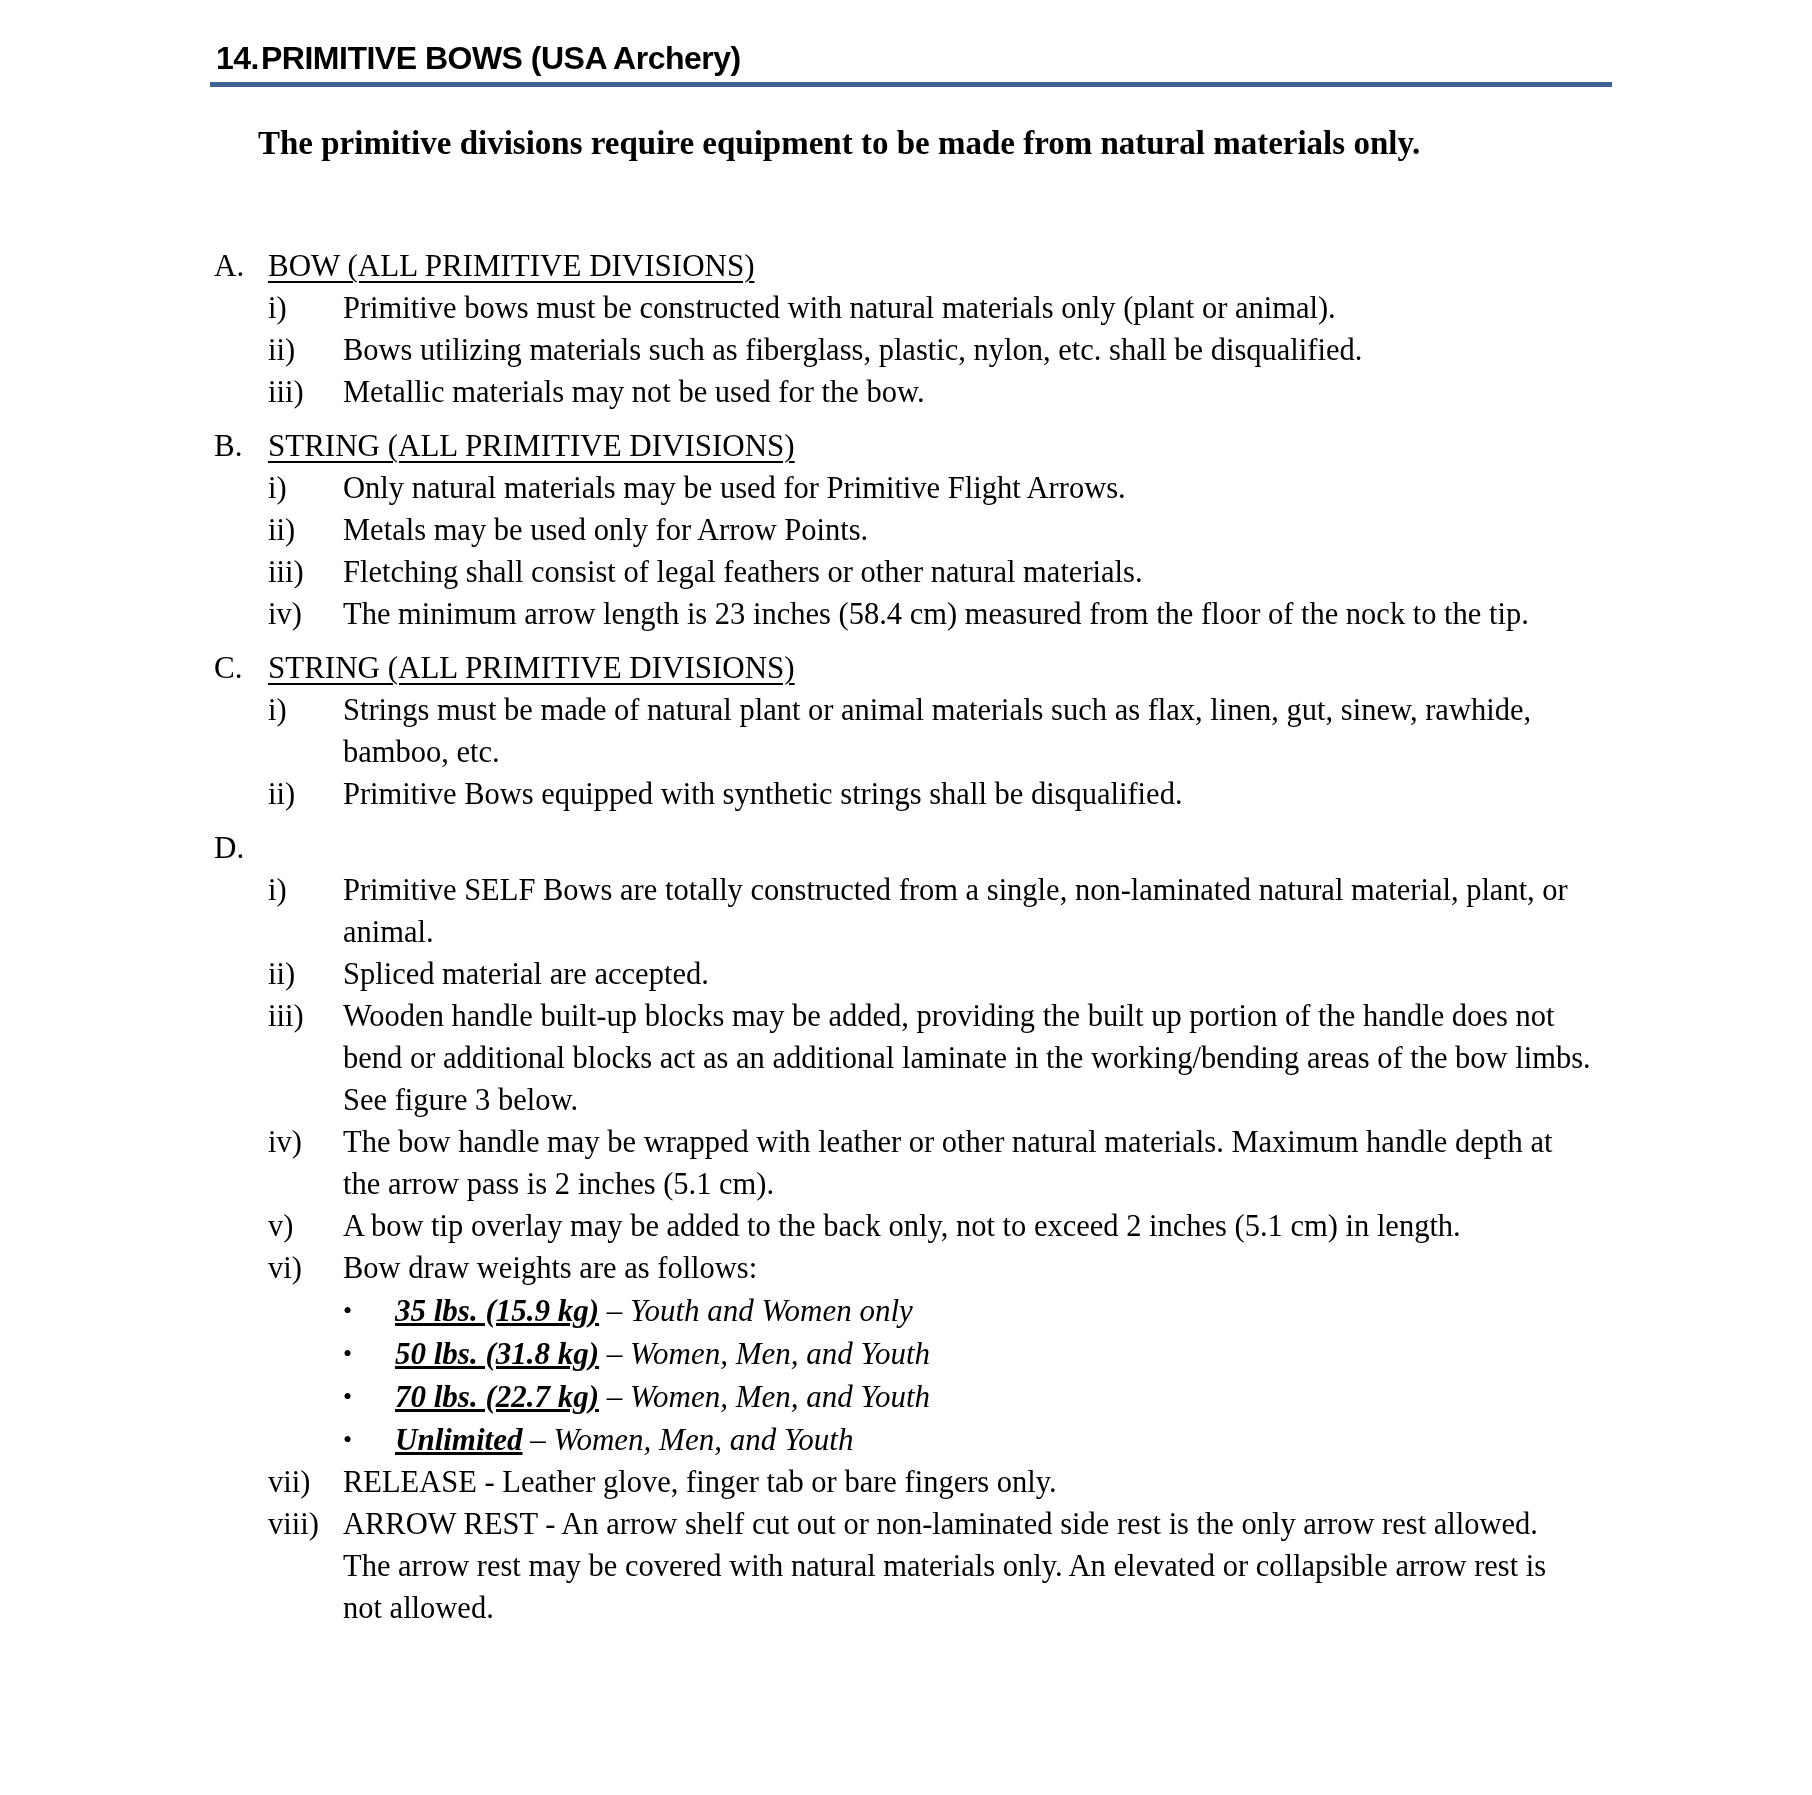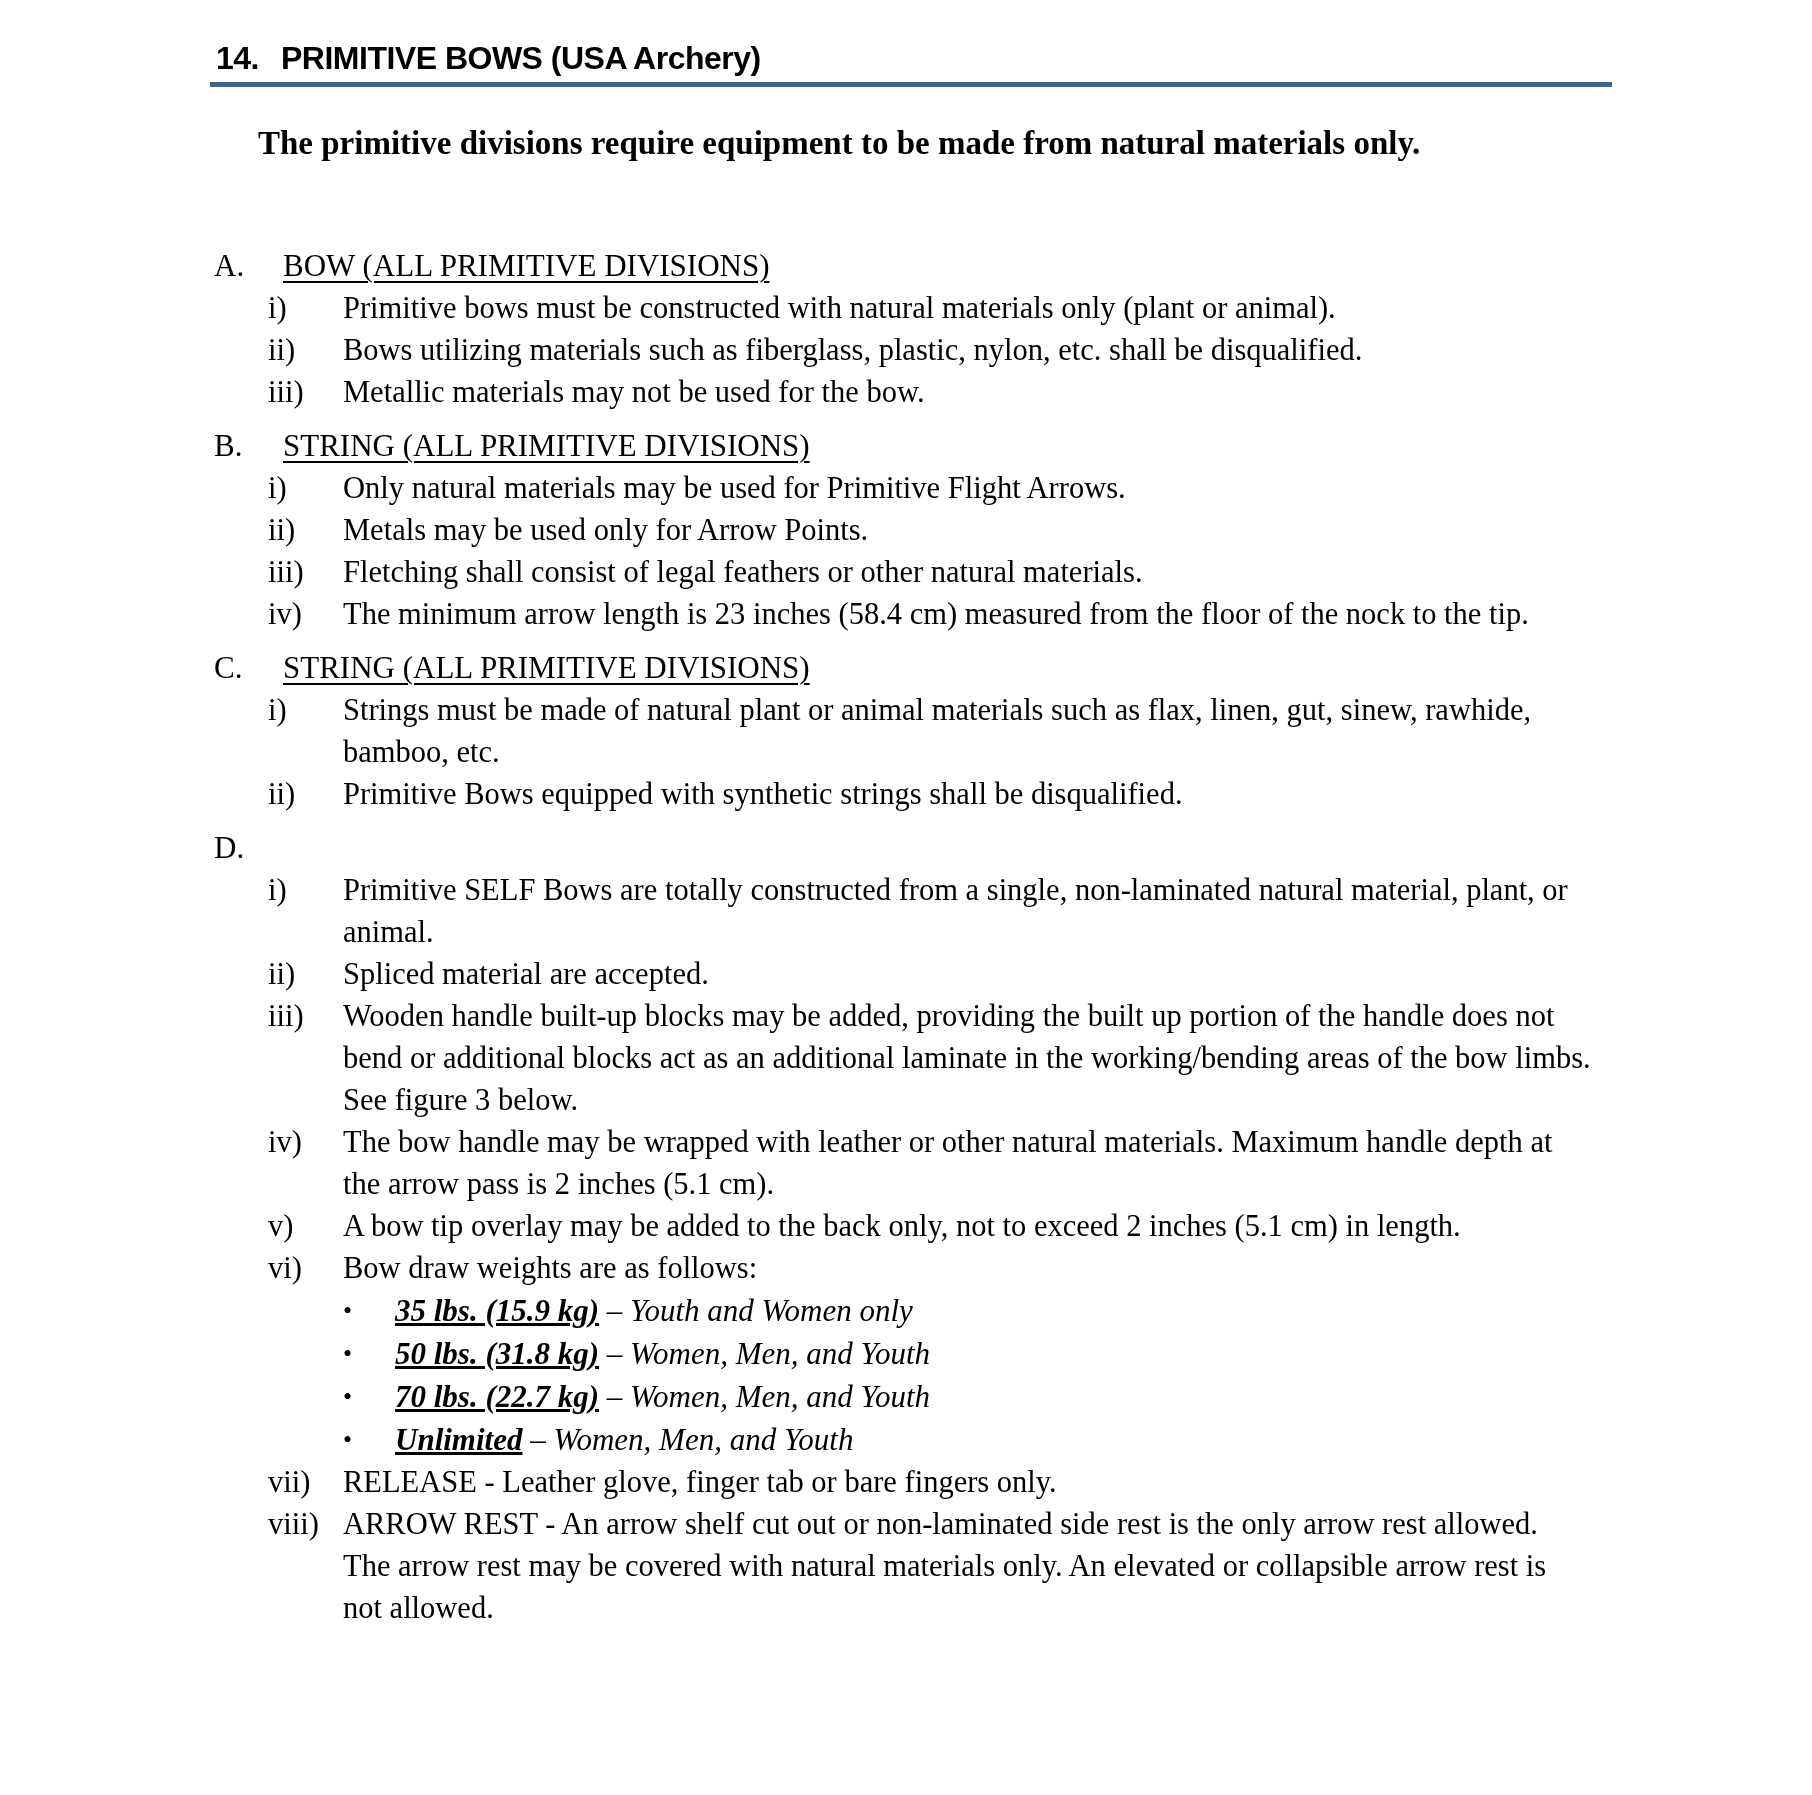--- a/index.html
+++ b/index.html
@@ -1,28 +1,28 @@
 <!DOCTYPE html>
 <html><head>
 <meta charset="utf-8">
 <style>
   html, body { margin: 0; padding: 0; background: #ffffff; }
   body { width: 1812px; height: 1795px; overflow: hidden; position: relative;
          font-family: "Liberation Serif", "DejaVu Serif", serif; color: #000; }
   .page { position: absolute; left: 210px; top: 0; width: 1402px; }
   .heading { position: absolute; left: 6px; top: 40px; font-family: "Liberation Sans", "DejaVu Sans", sans-serif;
              font-weight: bold; font-size: 32px; letter-spacing: -0.5px; white-space: nowrap; }
-  .heading .num { margin-right: 22px; }
+  .heading .num { margin-right: 2px; }
   .rule { position: absolute; left: 0; top: 82px; width: 1402px; height: 5px; background: #3e6494; }
   .intro { position: absolute; left: 48px; top: 122px; width: 1320px; font-weight: bold; font-size: 33px; line-height: 42px; }
   .sections { position: absolute; left: 0; top: 245px; width: 1402px; }
   .section { margin-bottom: 12px; }
   .sec-head { display: flex; font-size: 31px; line-height: 42px; height: 42px; }
   .sec-letter { width: 58px; padding-left: 4px; box-sizing: border-box; }
-  .sec-title { text-decoration: underline; text-underline-offset: 5px; text-decoration-thickness: 2px; margin-left: 15px; }
+  .sec-title { text-decoration: underline; text-underline-offset: 5px; text-decoration-thickness: 2px; }
   .item { display: flex; font-size: 30.5px; line-height: 42px; }
   .item-num { width: 75px; margin-left: 58px; flex: 0 0 75px; }
   .item-text { flex: 1; padding-right: 20px; }
   .bullets { list-style: none; margin: 0; padding: 0; }
   .bullet { display: flex; font-size: 31px; line-height: 43px; font-style: italic; }
   .bullet-dot { width: 52px; margin-left: 133px; flex: 0 0 52px; font-style: normal; font-size: 26px; }
   .bullet-bold { font-weight: bold; text-decoration: underline; }
 </style>
 </head>
 <body>

